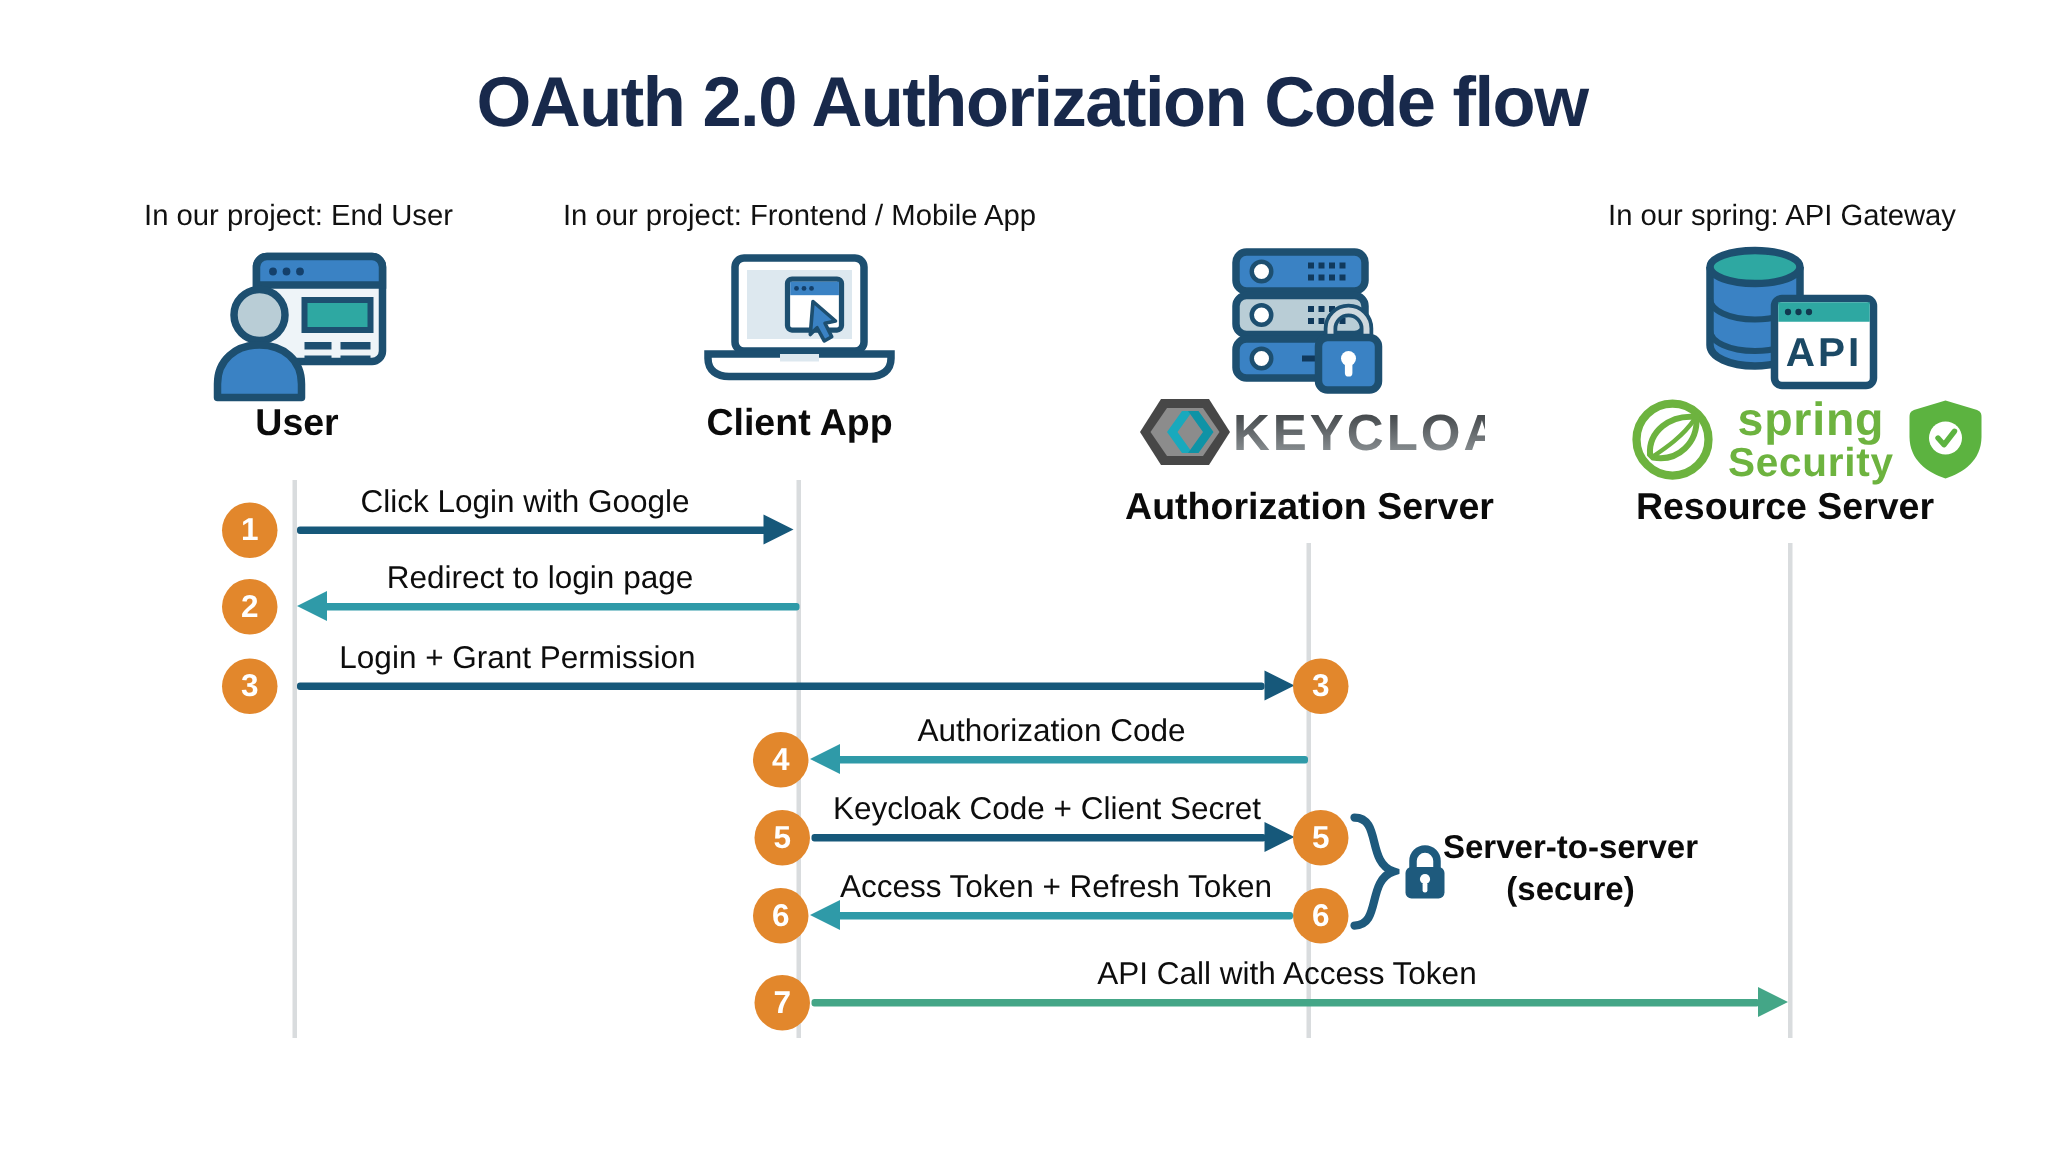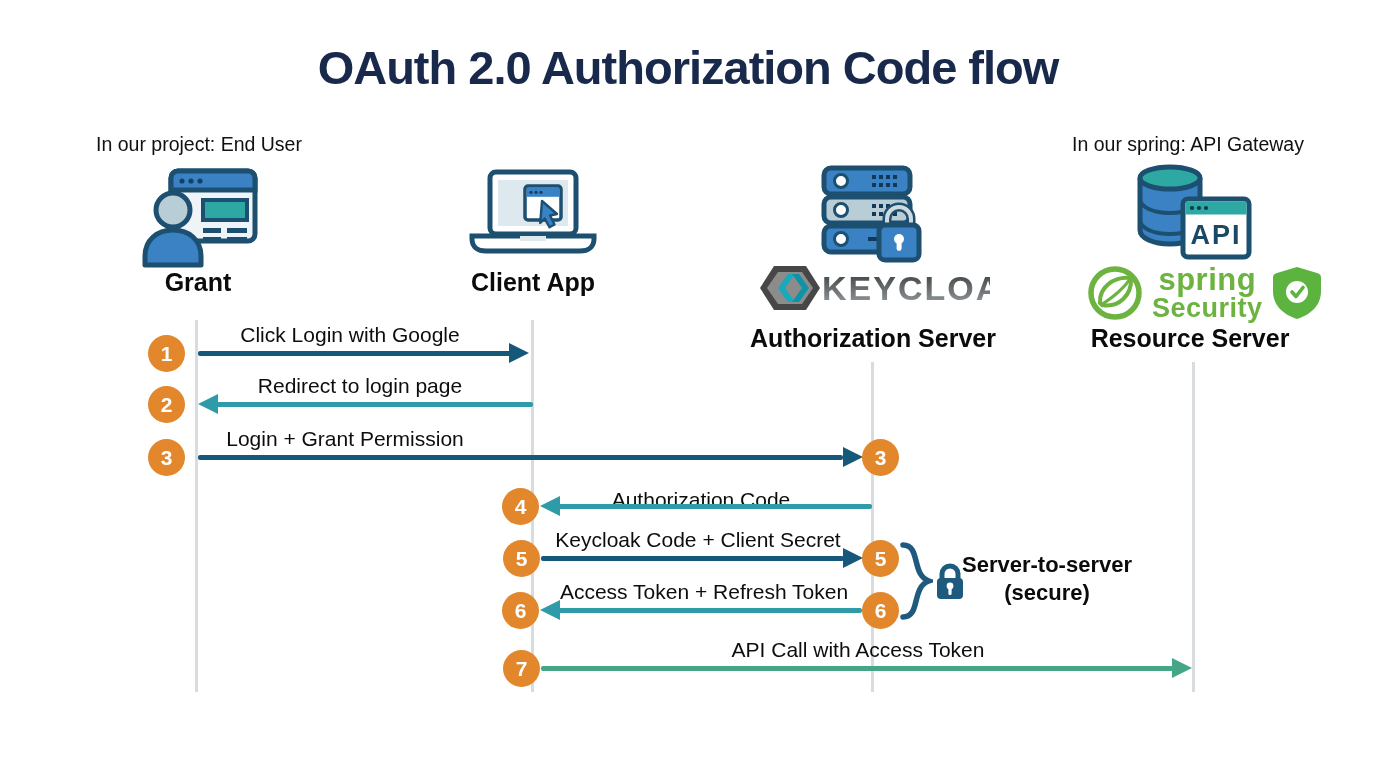--- a/index.html
+++ b/index.html
@@ -31,20 +31,21 @@
   .spring-line2{color:#6db33f;font-weight:bold;font-size:27px;letter-spacing:0.5px;}
 </style>
 </head>
 <body>
 
 <div class="canvas">
 
   <div class="abs title">OAuth 2.0 Authorization Code flow</div>
 
   <div class="abs proj-label" style="left:39px;">In our project: End User</div>
+  <div class="abs proj-label" style="left:373px;">In our project: Frontend / Mobile App</div>
   <div class="abs proj-label" style="left:1028px;">In our spring: API Gateway</div>
 
   <svg class="abs" style="left:140px;top:165px;" width="122" height="104" viewBox="0 0 122 104">
     <rect x="31" y="6" width="84" height="70" rx="7" fill="#eef4f8" stroke="#1d4f70" stroke-width="5"></rect>
     <path d="M31,13 a7,7 0 0 1 7,-7 h70 a7,7 0 0 1 7,7 v12 h-84 z" fill="#3a82c4" stroke="#1d4f70" stroke-width="5"></path>
     <circle cx="42" cy="16" r="2.6" fill="#14406b"></circle>
       <circle cx="51" cy="16" r="2.6" fill="#14406b"></circle>
       <circle cx="60" cy="16" r="2.6" fill="#14406b"></circle>
     <rect x="63" y="35" width="44" height="20" fill="#2ea8a2" stroke="#1d4f70" stroke-width="4"></rect>
     <rect x="63" y="63" width="18" height="5" fill="#1d4f70"></rect>
@@ -137,21 +138,21 @@
       <span class="spring-line1">spring</span>
       <span class="spring-line2">Security</span>
     </div>
     <svg width="52" height="56" viewBox="0 0 52 56">
       <path d="M26,2 L46,8 c3,1 4,2 4,5 v13 c0,16 -12,24 -24,28 C14,50 2,42 2,26 V13 c0,-3 1,-4 4,-5 z" fill="#5cb340"></path>
       <circle cx="26" cy="27" r="11" fill="#ffffff"></circle>
       <path d="M21,27 l4,4.5 7,-9" fill="none" stroke="#5cb340" stroke-width="3.6" stroke-linecap="round" stroke-linejoin="round"></path>
     </svg>
   </div>
 
-  <div class="abs actor-name" style="left:38px;top:268px;">Grant</div>
+  <div class="abs actor-name" style="left:38px;top:268px;">User</div>
   <div class="abs actor-name" style="left:373px;top:268px;">Client App</div>
   <div class="abs actor-name" style="left:713px;top:324px;">Authorization Server</div>
   <div class="abs actor-name" style="left:1030px;top:324px;">Resource Server</div>
 
   <div class="abs lifeline" style="left:195px;top:320px;height:372px;"></div>
   <div class="abs lifeline" style="left:531px;top:320px;height:372px;"></div>
   <div class="abs lifeline" style="left:871px;top:362px;height:330px;"></div>
   <div class="abs lifeline" style="left:1192px;top:362px;height:330px;"></div>
 
   <div class="abs msg-label" style="left:150px;top:323px;">Click Login with Google</div>
@@ -163,21 +164,21 @@
   <div class="abs aline" style="left:216px;top:402px;width:317px;background:#2f9aa8;"></div>
   <div class="abs ahead left" style="left:198px;top:394px;border-right-color:#2f9aa8;"></div>
   <div class="abs badge" style="left:148px;top:386px;">2</div>
 
   <div class="abs msg-label" style="left:145px;top:427px;">Login + Grant Permission</div>
   <div class="abs aline" style="left:198px;top:455px;width:645px;background:#16587a;"></div>
   <div class="abs ahead right" style="left:843px;top:447px;border-left-color:#16587a;"></div>
   <div class="abs badge" style="left:148px;top:439px;">3</div>
   <div class="abs badge" style="left:862px;top:439px;">3</div>
 
-  <div class="abs msg-label" style="left:501px;top:476px;margin-top:12px;">Authorization Code</div>
+  <div class="abs msg-label" style="left:501px;top:476px;">Authorization Code</div>
   <div class="abs aline" style="left:558px;top:504px;width:314px;background:#2f9aa8;"></div>
   <div class="abs ahead left" style="left:540px;top:496px;border-right-color:#2f9aa8;"></div>
   <div class="abs badge" style="left:502px;top:488px;">4</div>
 
   <div class="abs msg-label" style="left:498px;top:528px;">Keycloak Code + Client Secret</div>
   <div class="abs aline" style="left:541px;top:556px;width:303px;background:#16587a;"></div>
   <div class="abs ahead right" style="left:843px;top:548px;border-left-color:#16587a;"></div>
   <div class="abs badge" style="left:503px;top:540px;">5</div>
   <div class="abs badge" style="left:862px;top:540px;">5</div>
 

